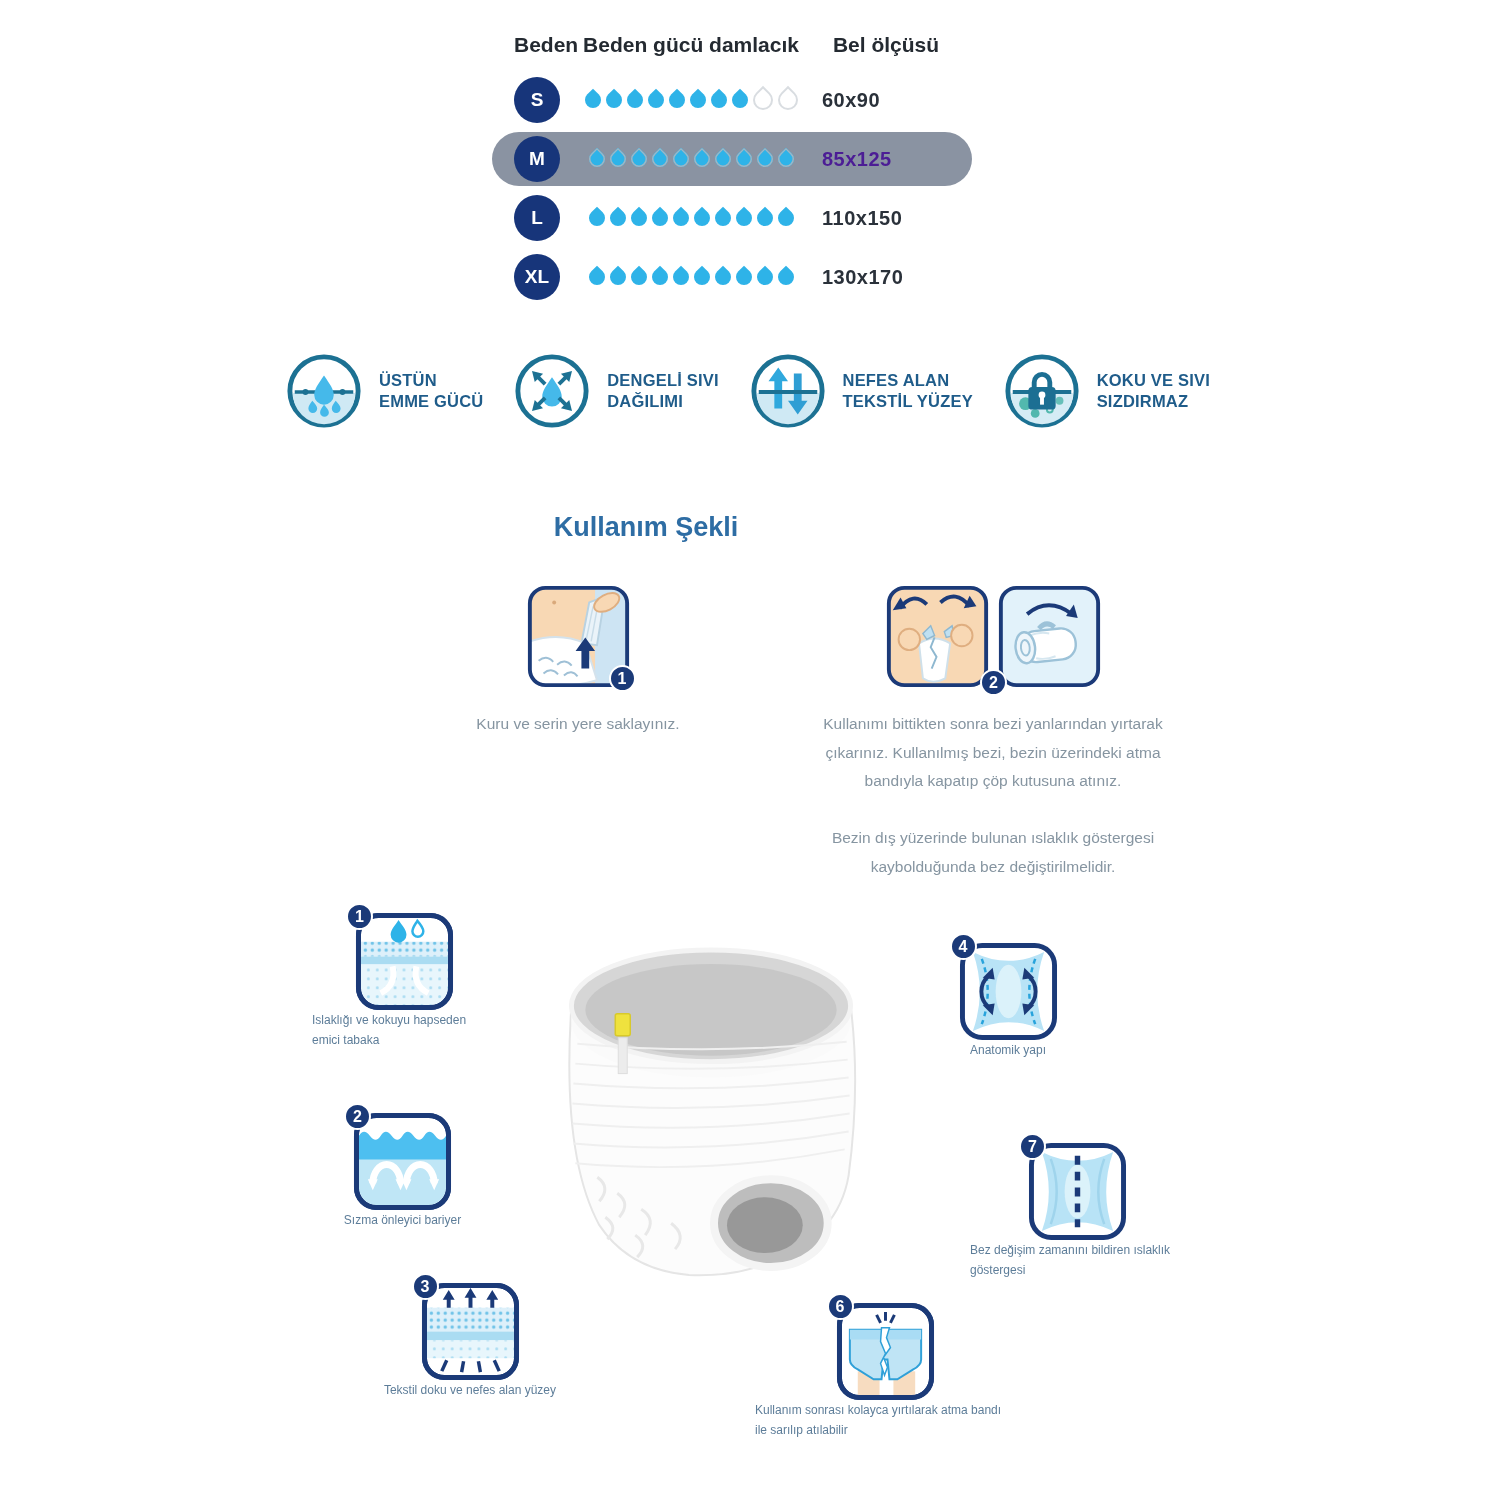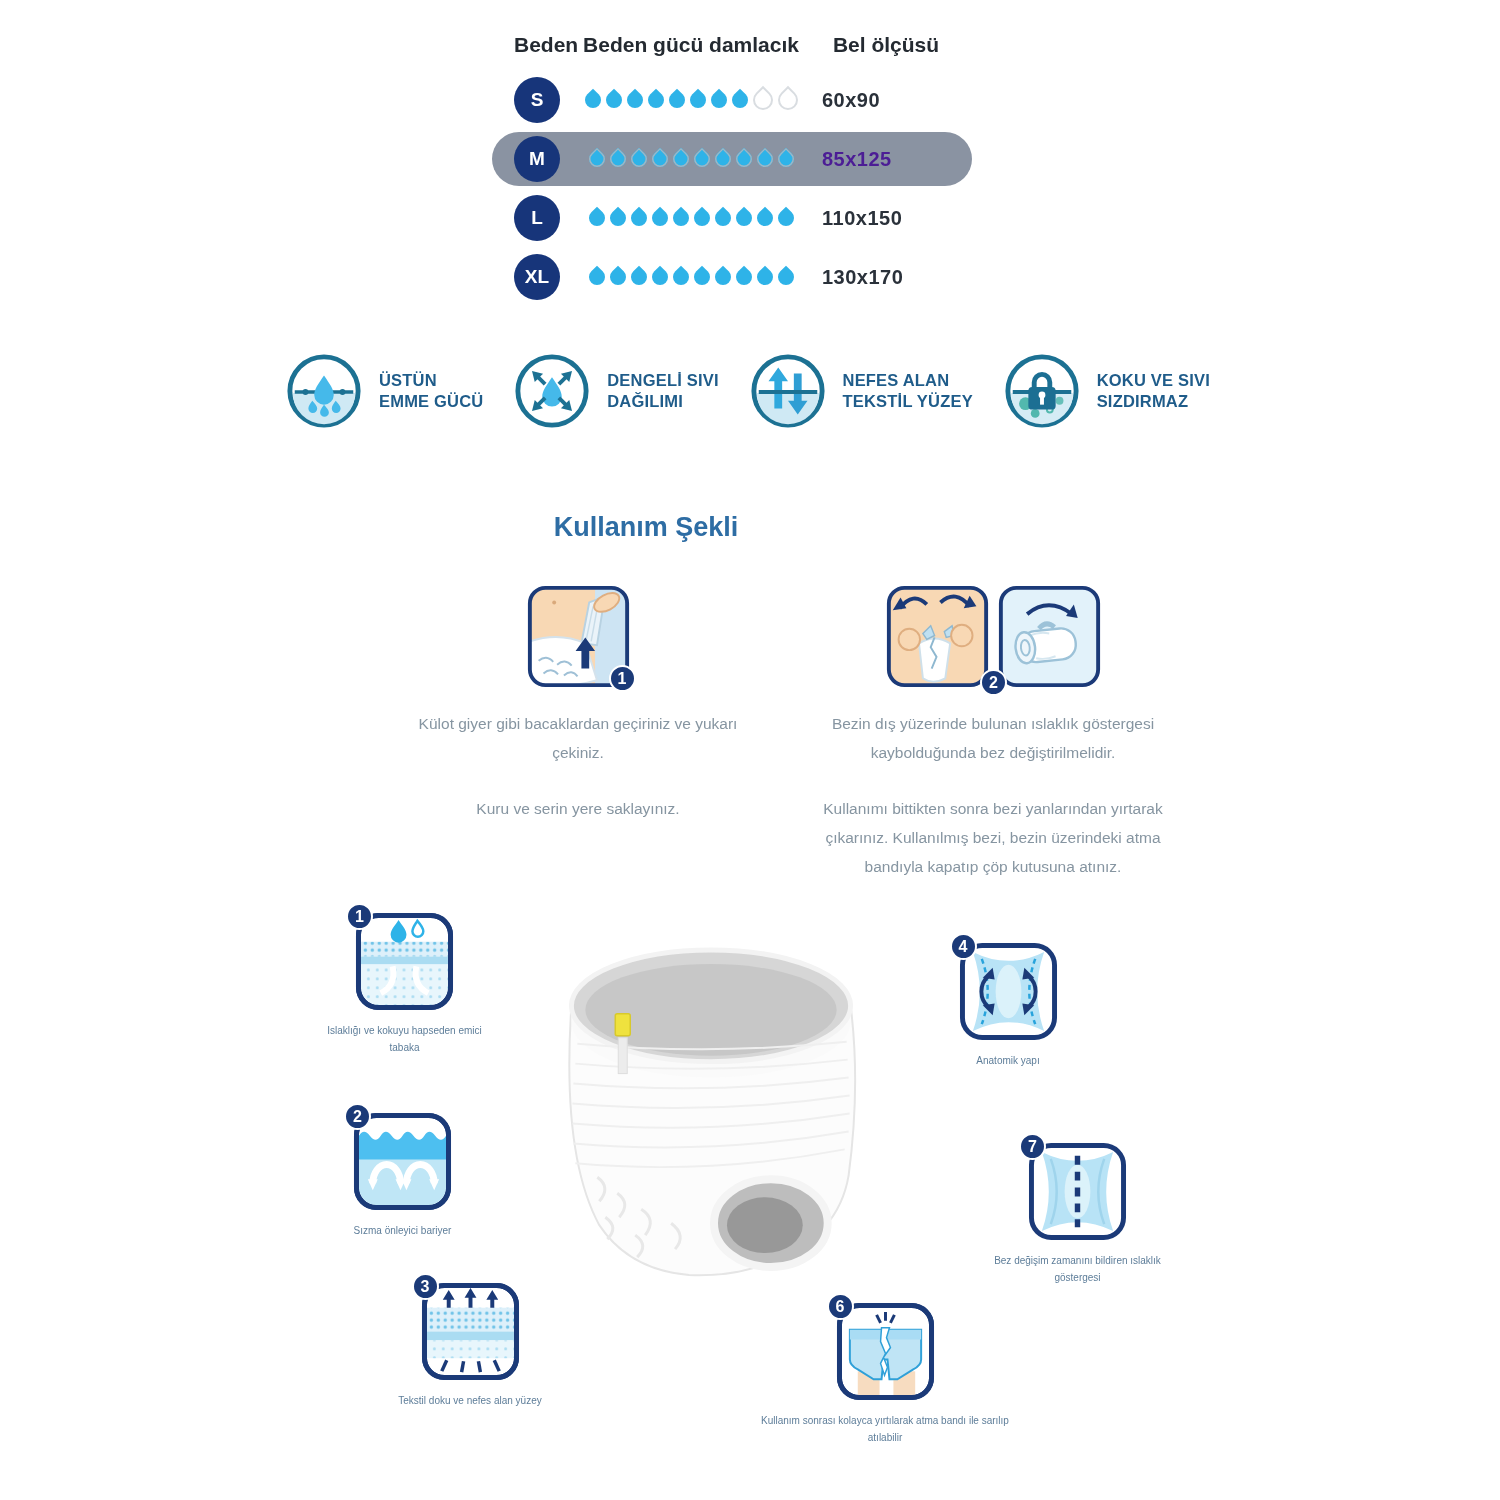--- a/index.html
+++ b/index.html
@@ -47,21 +47,21 @@
   .step-text p{margin:0 0 28px;font-size:15.5px;color:#8695a1;line-height:1.85;text-align:center;}
   .usage-step.one .step-text p{max-width:330px;}
   .usage-step.two .step-text p{max-width:365px;}
 
   
   .product-shot{left:538px;top:926px;width:352px;height:364px;}
   .diagram-feature{display:flex;flex-direction:column;align-items:center;}
   .df-icon{position:relative;width:99px;height:99px;}
   .df-icon svg{width:99px;height:99px;display:block;}
   .badge-tl{left:-9px;top:-9px;}
-  .df-label{margin-top:12px;font-size:10px;color:#5d7d99;line-height:1.65;text-align:center;}
+  .df-label{font-size:12px;color:#5d7d99;line-height:1.65;text-align:left;}
   .df1{left:312px;top:912px;width:185px;}
   .df2{left:310px;top:1112px;width:185px;}
   .df3{left:340px;top:1282px;width:260px;}
   .df4{left:928px;top:942px;width:160px;}
   .df7{left:970px;top:1142px;width:215px;}
   .df6{left:755px;top:1302px;width:260px;}
 </style>
 </head>
 <body>
 
@@ -243,21 +243,20 @@
           <path d="M5,60 Q35,50 62,62 L74,100 Q40,110 5,102 Z" fill="#fff" stroke="#d4e2ec" stroke-width="2"></path>
           <path d="M14,80 q8,-7 15,1 M33,84 q8,-7 15,1 M19,93 q8,-7 15,1 M40,95 q8,-7 14,1" fill="none" stroke="#9fc0d6" stroke-width="2"></path>
           <ellipse cx="84" cy="20" rx="14" ry="8" fill="#f8d8b4" stroke="#dfae80" stroke-width="2" transform="rotate(-28 84 20)"></ellipse>
           <polygon points="62,56 52,70 58,70 58,88 66,88 66,70 72,70" fill="#1b3a78"></polygon>
         </g>
         <rect x="5" y="5" width="100" height="100" rx="16" fill="none" stroke="#1b3a78" stroke-width="4"></rect>
       </svg>
       <span class="num-badge badge-step1">1</span>
     </div>
     <div class="step-text">
-      <p>Külot giyer gibi bacaklardan geçiriniz ve yukarı çekiniz.</p>
       <p>Kuru ve serin yere saklayınız.</p>
     </div>
   </div>
 
   <div class="usage-step two">
     <div class="step-images">
       <svg viewBox="0 0 110 110">
         <defs>
             <clipPath id="s2clip">
               <rect x="5" y="5" width="100" height="100" rx="16"></rect>
@@ -287,22 +286,22 @@
           <rect x="26" y="48" width="56" height="32" rx="15" fill="#fff" stroke="#9cc2d8" stroke-width="2.5"></rect>
           <path d="M36,52 q10,-3 20,0 M40,76 q10,3 20,0" fill="none" stroke="#d6e7f0" stroke-width="2"></path>
           <ellipse cx="30" cy="64" rx="10" ry="16" fill="#eef6fb" stroke="#9cc2d8" stroke-width="2.5"></ellipse>
           <ellipse cx="30" cy="64" rx="4.5" ry="8" fill="none" stroke="#9cc2d8" stroke-width="2"></ellipse>
         </g>
         <rect x="5" y="5" width="100" height="100" rx="16" fill="none" stroke="#1b3a78" stroke-width="4"></rect>
       </svg>
       <span class="num-badge badge-step2">2</span>
     </div>
     <div class="step-text">
+      <p>Kullanımı bittikten sonra bezi yanlarından yırtarak çıkarınız. Kullanılmış bezi, bezin üzerindeki atma bandıyla kapatıp çöp kutusuna atınız.</p>
       <p>Bezin dış yüzerinde bulunan ıslaklık göstergesi kaybolduğunda bez değiştirilmelidir.</p>
-      <p>Kullanımı bittikten sonra bezi yanlarından yırtarak çıkarınız. Kullanılmış bezi, bezin üzerindeki atma bandıyla kapatıp çöp kutusuna atınız.</p>
     </div>
   </div>
 </div>
 
 <svg class="abs product-shot" viewBox="0 0 350 365">
   <path d="M32,80 Q22,230 60,300 Q90,345 150,350 Q200,352 235,335 Q300,310 310,250 Q322,160 312,80 Z" fill="#fcfcfc" stroke="#e5e5e5" stroke-width="2"></path>
   <ellipse cx="172" cy="80" rx="140" ry="56" fill="#d6d6d6"></ellipse>
   <ellipse cx="172" cy="84" rx="126" ry="46" fill="#c7c7c7"></ellipse>
   <path d="M32,80 A140,56 0 0 0 312,80 L312,96 A140,56 0 0 1 32,96 Z" fill="#fafafa"></path>
   <ellipse cx="172" cy="80" rx="140" ry="56" fill="none" stroke="#f3f3f3" stroke-width="5"></ellipse>

